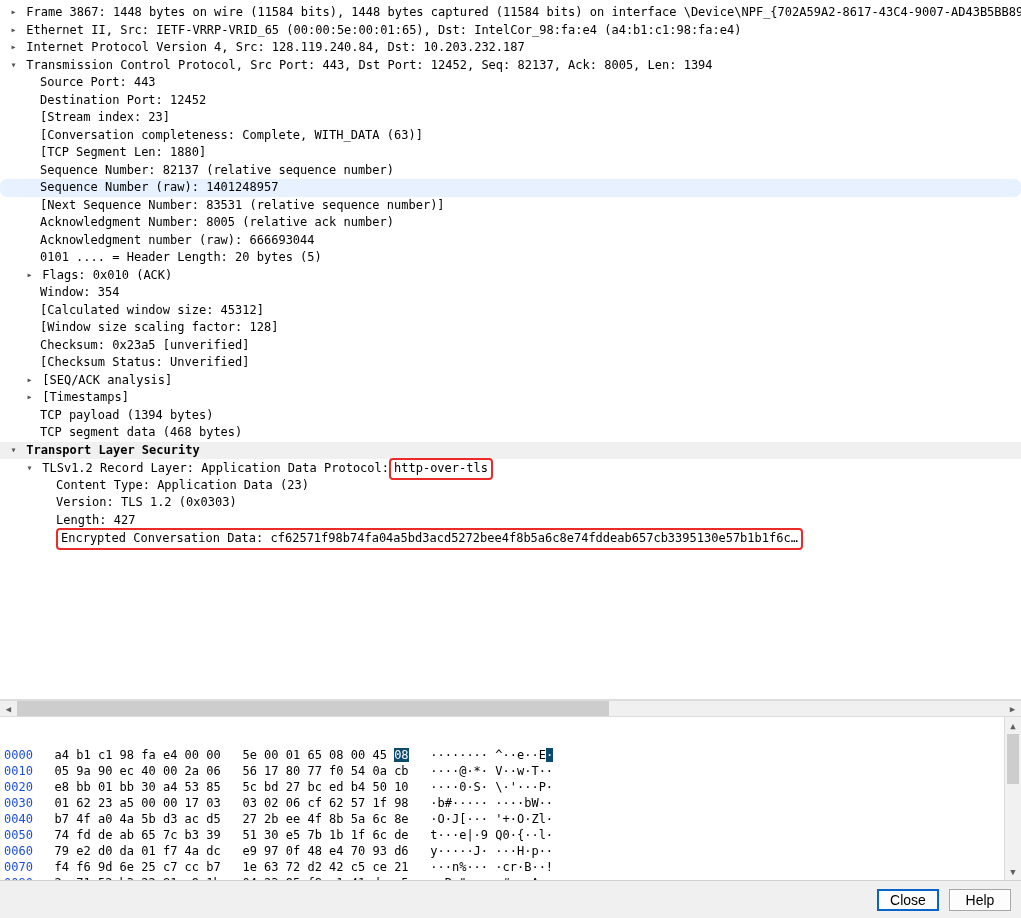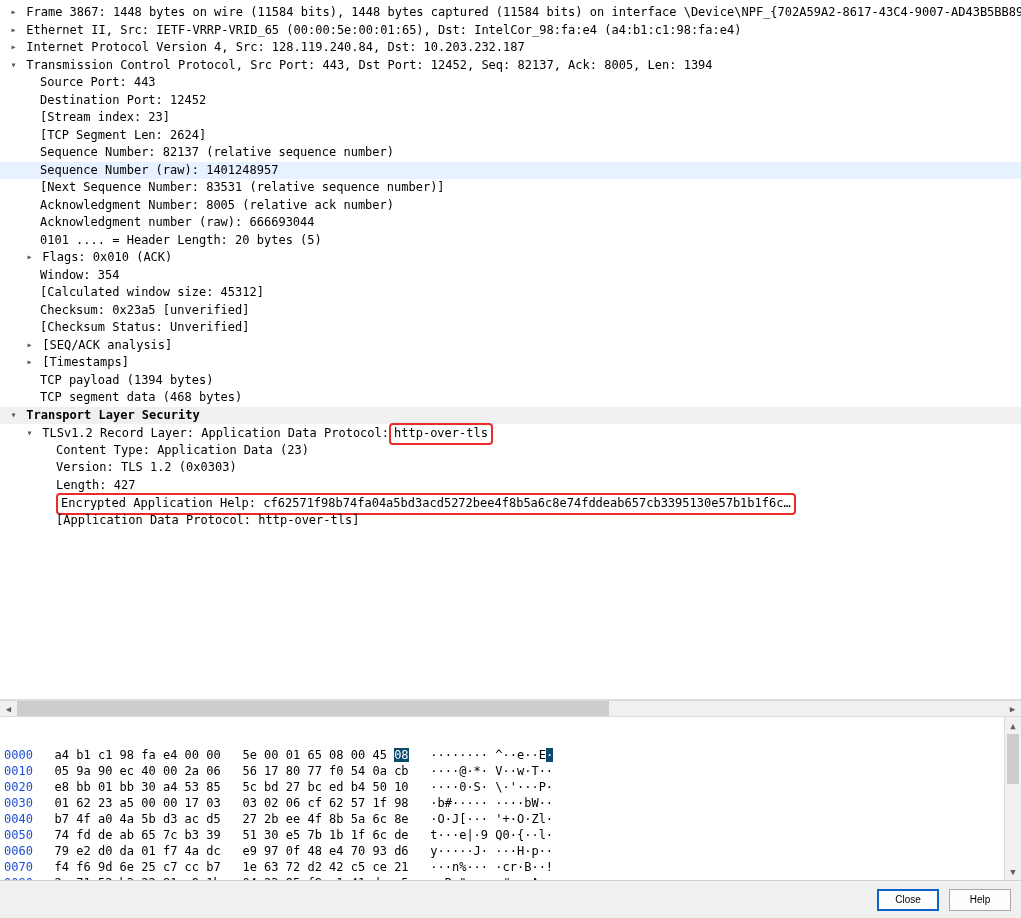--- a/index.html
+++ b/index.html
@@ -29,21 +29,21 @@
       text-align:center;
       color:#555;
       cursor:pointer;
       user-select:none;
       font-size:10px;
       position:relative;
       top:-1px;
     }
     .ind { display:inline-block; }
     .w0 { width:8px; } .w1 { width:24px; } .w2 { width:40px; } .w3 { width:56px; }
-    .sel { background:#e8f1ff; }
+    .sel { background:#e8f1ff;border-radius:7px; }
     .tls-hdr { background:#f0f0f0;font-weight:bold; }
     .redbox {
       border:2px solid #ec2a2a;
       border-radius:4px;
       padding:0 3px;
       margin:-1px 0;
       display:inline-block;
     }
     .hscroll {
       height:17px;
@@ -85,63 +85,64 @@
       justify-content:flex-end;
       align-items:center;
       gap:10px;
       padding:0 10px;
       background:#f0f0f0;
       border-top:1px solid #d0d0d0;
     }
     button.winbtn{
       width:62px;height:22px;
       font-family:Tahoma,Arial,sans-serif;
-      font-size:10px;
+      font-size:14px;
       background:#fdfdfd;
       border:1px solid #a8a8a8;
       cursor:pointer;
     }
     button.winbtn.primary{border:2px solid #0a63c9;}
   </style>
 </head>
 <body>
 
 <div class="tree-pane">
   <div class="node"><span class="ind w0"></span><span class="toggle">▸</span> <span>Frame 3867: 1448 bytes on wire (11584 bits), 1448 bytes captured (11584 bits) on interface \Device\NPF_{702A59A2-8617-43C4-9007-AD43B5BB8995</span></div>
   <div class="node"><span class="ind w0"></span><span class="toggle">▸</span> <span>Ethernet II, Src: IETF-VRRP-VRID_65 (00:00:5e:00:01:65), Dst: IntelCor_98:fa:e4 (a4:b1:c1:98:fa:e4)</span></div>
   <div class="node"><span class="ind w0"></span><span class="toggle">▸</span> <span>Internet Protocol Version 4, Src: 128.119.240.84, Dst: 10.203.232.187</span></div>
   <div class="node"><span class="ind w0"></span><span class="toggle">▾</span> <span>Transmission Control Protocol, Src Port: 443, Dst Port: 12452, Seq: 82137, Ack: 8005, Len: 1394</span></div>
 
   <div class="node"><span class="ind w2"></span><span>Source Port: 443</span></div>
   <div class="node"><span class="ind w2"></span><span>Destination Port: 12452</span></div>
   <div class="node"><span class="ind w2"></span><span>[Stream index: 23]</span></div>
-  <div class="node"><span class="ind w2"></span><span>[TCP Segment Len: 2624]</span></div>
+  <div class="node"><span class="ind w2"></span><span>[Conversation completeness: Complete, WITH_DATA (63)]</span></div>
+  <div class="node"><span class="ind w2"></span><span>[TCP Segment Len: 1880]</span></div>
   <div class="node"><span class="ind w2"></span><span>Sequence Number: 82137    (relative sequence number)</span></div>
   <div class="node sel"><span class="ind w2"></span><span>Sequence Number (raw): 1401248957</span></div>
   <div class="node"><span class="ind w2"></span><span>[Next Sequence Number: 83531    (relative sequence number)]</span></div>
   <div class="node"><span class="ind w2"></span><span>Acknowledgment Number: 8005    (relative ack number)</span></div>
   <div class="node"><span class="ind w2"></span><span>Acknowledgment number (raw): 666693044</span></div>
   <div class="node"><span class="ind w2"></span><span>0101 .... = Header Length: 20 bytes (5)</span></div>
   <div class="node"><span class="ind w1"></span><span class="toggle">▸</span> <span>Flags: 0x010 (ACK)</span></div>
   <div class="node"><span class="ind w2"></span><span>Window: 354</span></div>
   <div class="node"><span class="ind w2"></span><span>[Calculated window size: 45312]</span></div>
+  <div class="node"><span class="ind w2"></span><span>[Window size scaling factor: 128]</span></div>
   <div class="node"><span class="ind w2"></span><span>Checksum: 0x23a5 [unverified]</span></div>
   <div class="node"><span class="ind w2"></span><span>[Checksum Status: Unverified]</span></div>
   <div class="node"><span class="ind w1"></span><span class="toggle">▸</span> <span>[SEQ/ACK analysis]</span></div>
   <div class="node"><span class="ind w1"></span><span class="toggle">▸</span> <span>[Timestamps]</span></div>
   <div class="node"><span class="ind w2"></span><span>TCP payload (1394 bytes)</span></div>
   <div class="node"><span class="ind w2"></span><span>TCP segment data (468 bytes)</span></div>
 
   <div class="node tls-hdr"><span class="ind w0"></span><span class="toggle">▾</span> <span>Transport Layer Security</span></div>
   <div class="node"><span class="ind w1"></span><span class="toggle">▾</span> <span>TLSv1.2 Record Layer: Application Data Protocol:</span><span class="redbox"> http-over-tls </span></div>
   <div class="node"><span class="ind w3"></span><span>Content Type: Application Data (23)</span></div>
   <div class="node"><span class="ind w3"></span><span>Version: TLS 1.2 (0x0303)</span></div>
   <div class="node"><span class="ind w3"></span><span>Length: 427</span></div>
-  <div class="node"><span class="ind w3"></span><span class="redbox">Encrypted Application Help: cf62571f98b74fa04a5bd3acd5272bee4f8b5a6c8e74fddeab657cb3395130e57b1b1f6c…</span></div>
-  <div class="node"><span class="ind w3"></span><span>[Application Data Protocol: http-over-tls]</span></div>
+  <div class="node"><span class="ind w3"></span><span class="redbox">Encrypted Conversation Data: cf62571f98b74fa04a5bd3acd5272bee4f8b5a6c8e74fddeab657cb3395130e57b1b1f6c…</span></div>
 </div>
 
 <div class="hscroll">
   <div class="arrow">◀</div>
   <div class="track">
       <div class="thumb"></div>
     </div>
   <div class="arrow">▶</div>
 </div>
 

